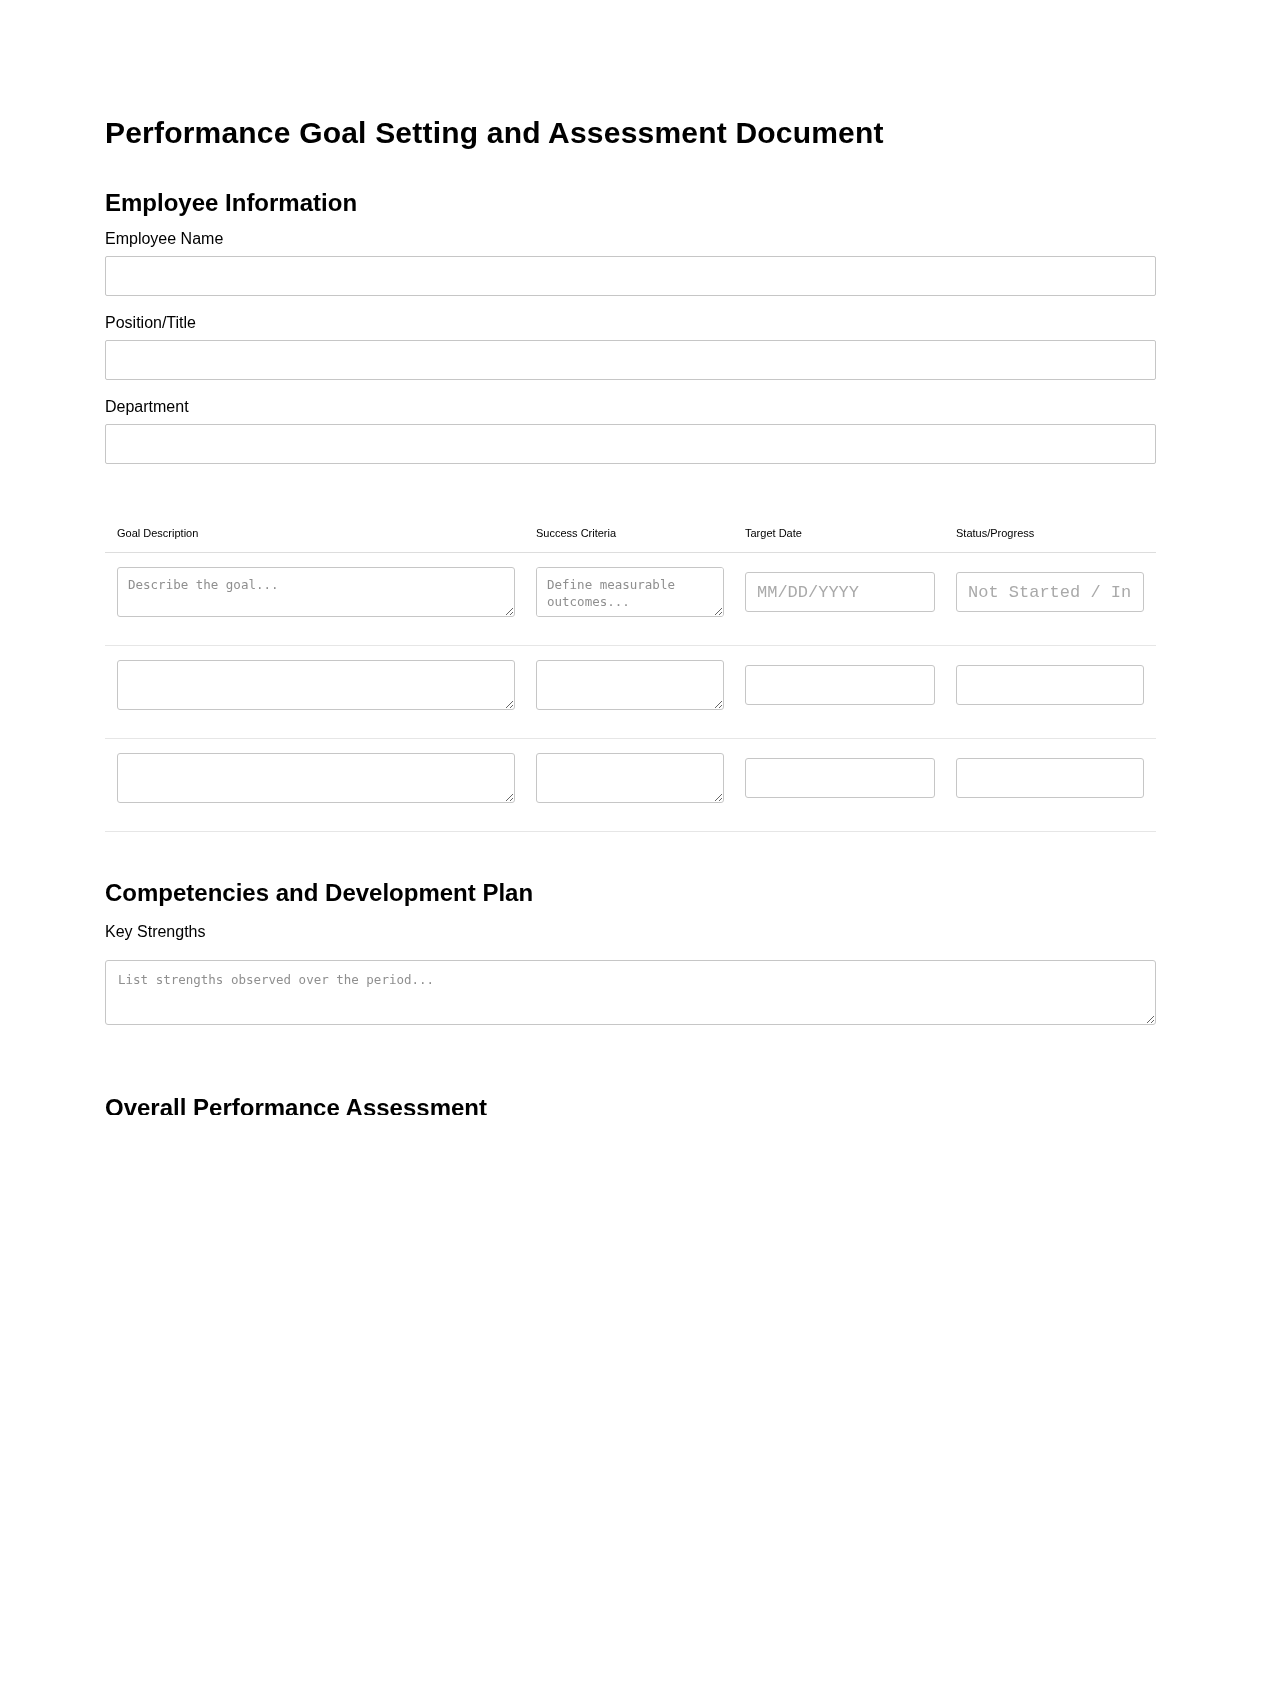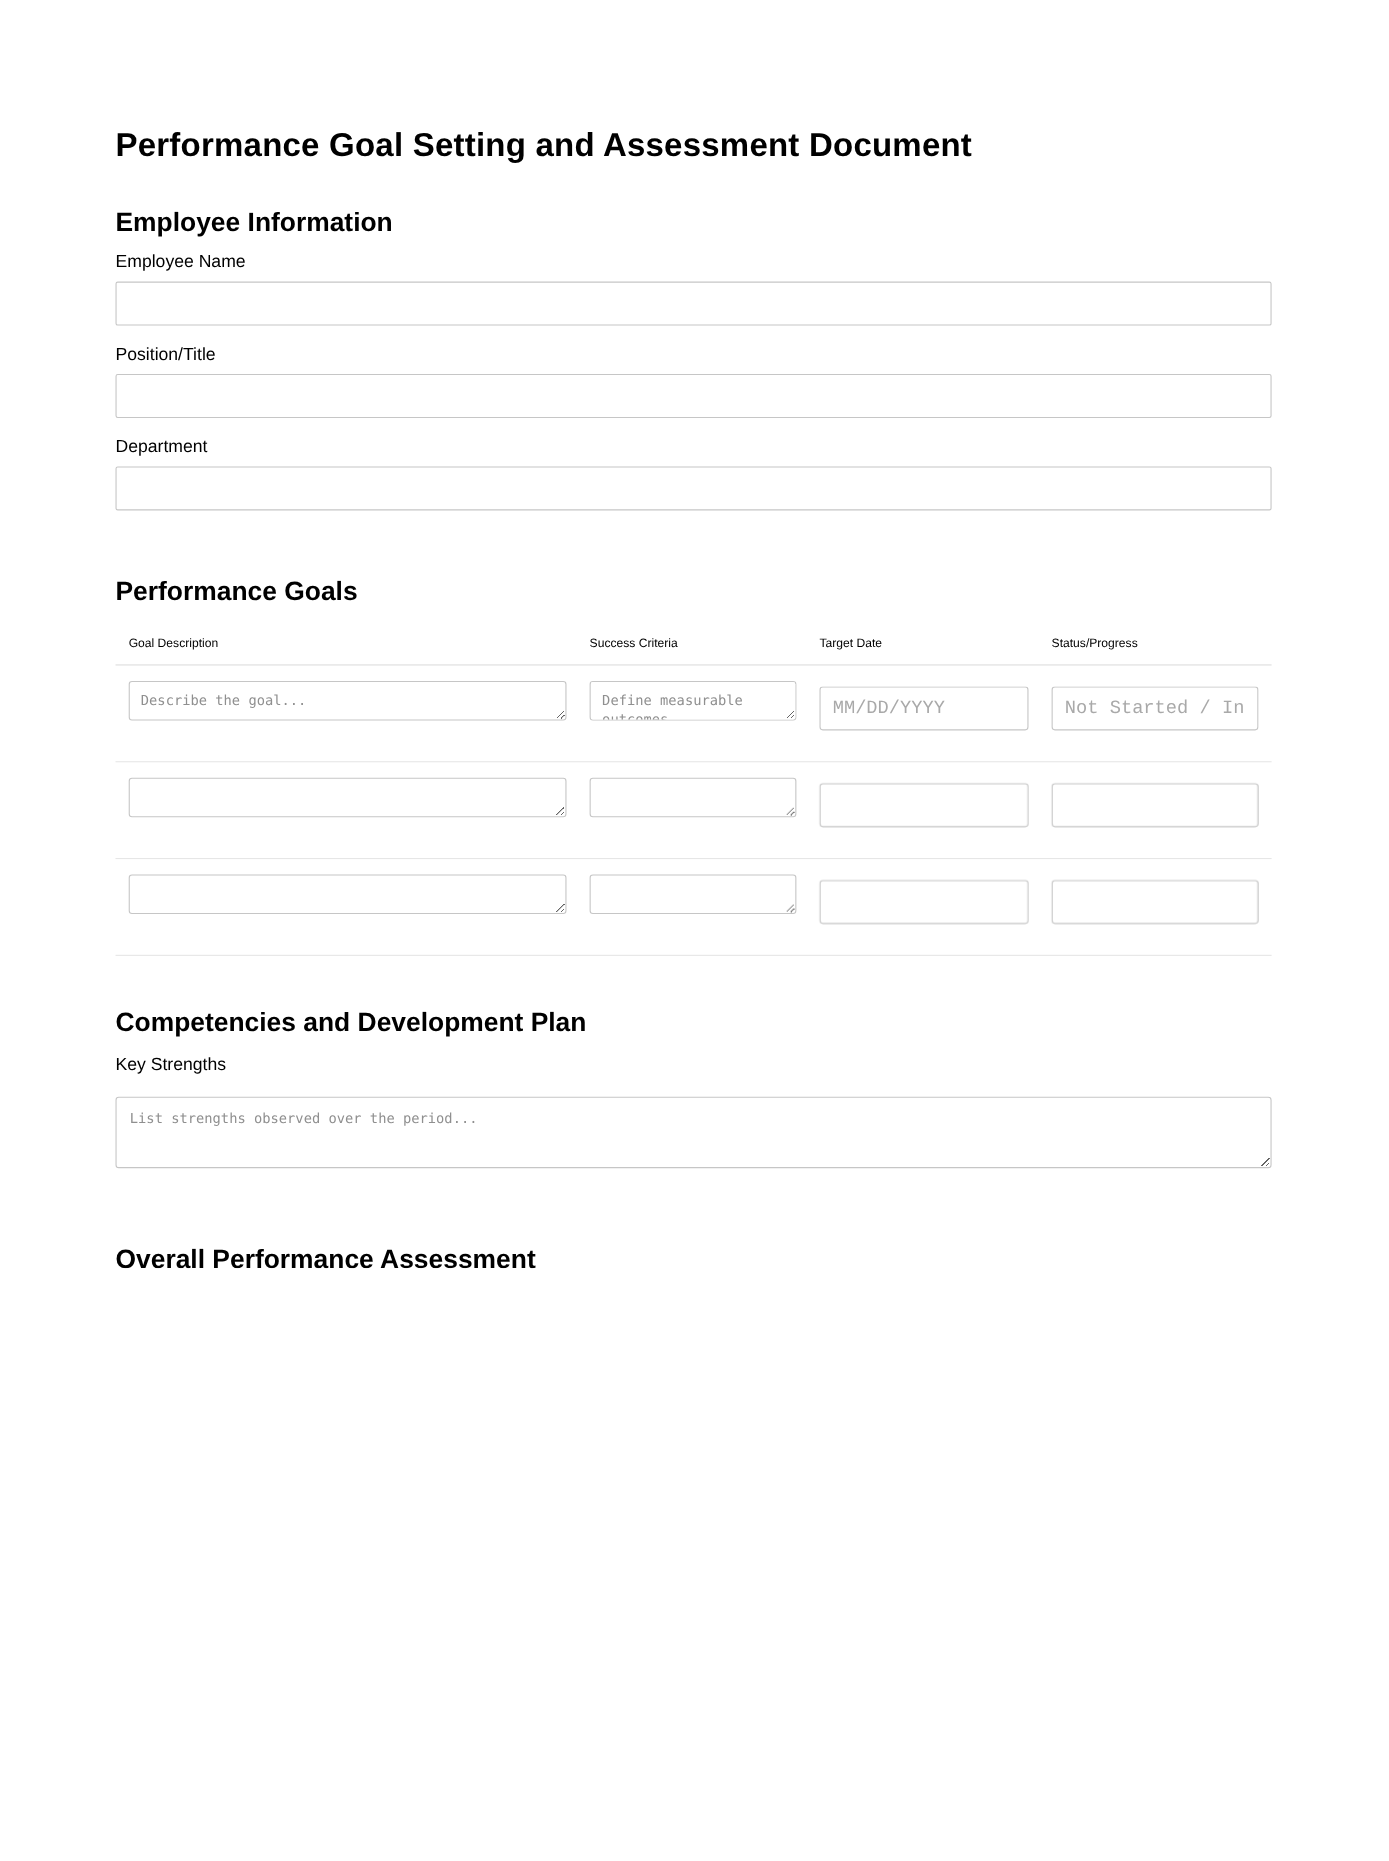--- a/index.html
+++ b/index.html
@@ -81,21 +81,21 @@
     line-height: 19px;
   }
   .goal-row {
     padding-top: 14px;
     padding-bottom: 28px;
     border-bottom: 1px solid #e6e6e6;
     align-items: start;
   }
   textarea.goal-area {
     width: 100%;
-    height: 36px;
+    height: 50px;
     border: 1px solid #c6c6c6;
     border-radius: 3px;
     padding: 8px 10px;
     font-family: "DejaVu Sans Mono", monospace;
     font-size: 12.5px;
     line-height: 17px;
     color: #333333;
     background: #ffffff;
     outline: none;
   }
@@ -171,21 +171,20 @@
       <div class="field">
         <label>Department</label>
         <input type="text" class="text-input" placeholder="" style="">
       </div>
 
 
     </div>
   </section>
 
   <section class="goals">
-    <h2 class="section-heading">Performance Goals</h2>
 
     <div class="goals-table">
       <div class="goals-header">
         <div class="col-head">Goal Description</div>
         <div class="col-head">Success Criteria</div>
         <div class="col-head">Target Date</div>
         <div class="col-head">Status/Progress</div>
       </div>
 
       <div class="goal-row">

